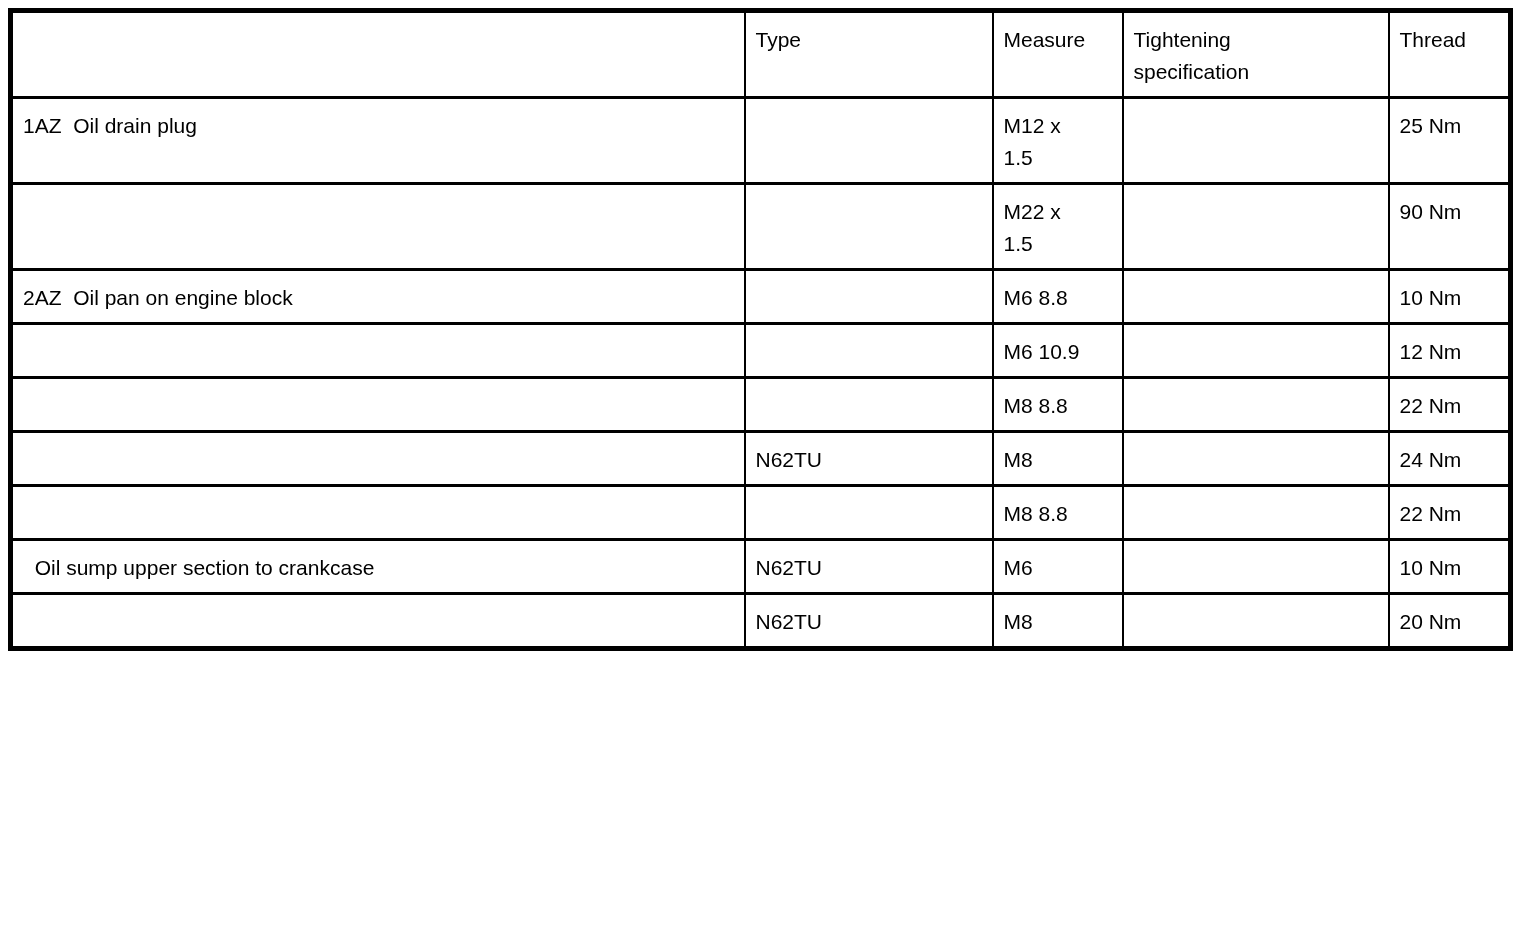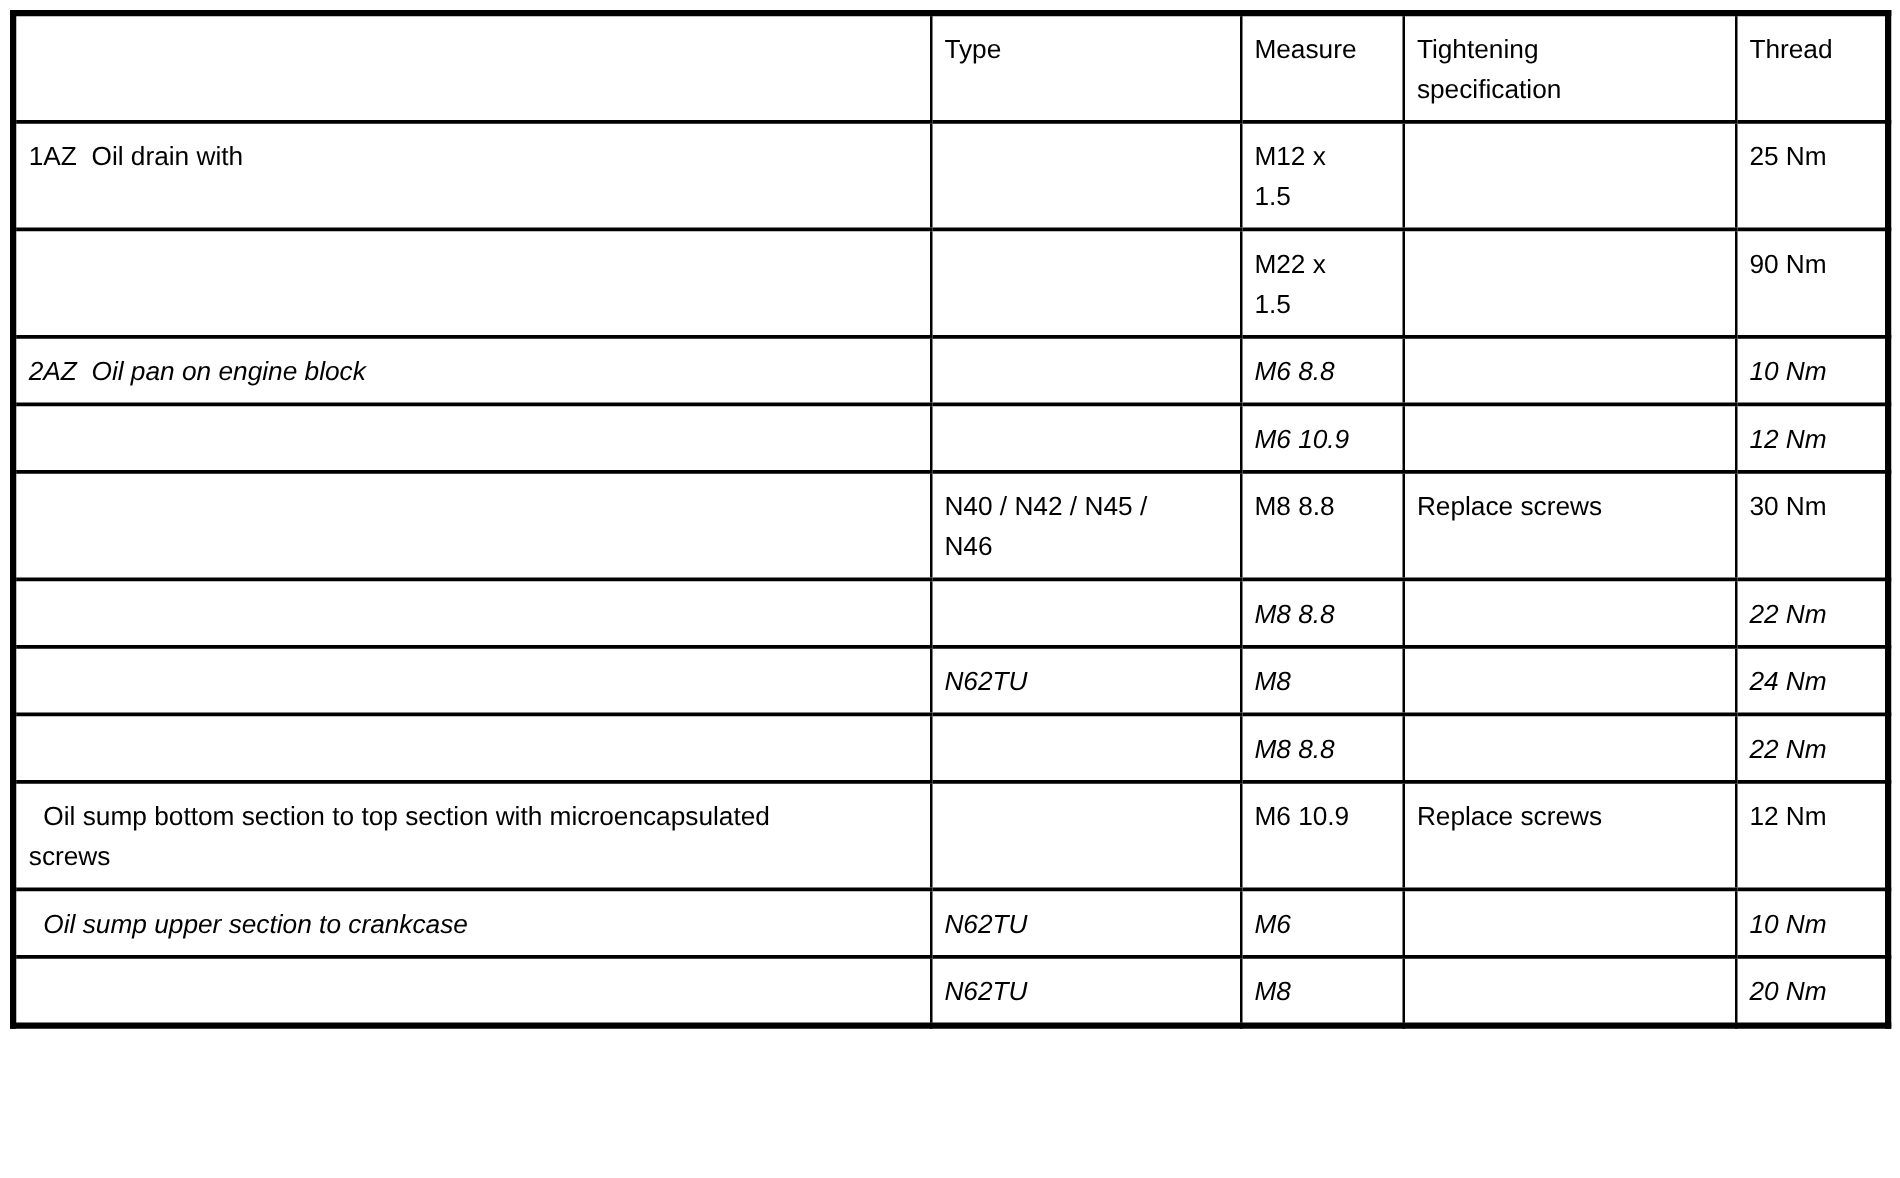--- a/index.html
+++ b/index.html
@@ -34,21 +34,21 @@
     text-align: left;
     font-size: 21px;
     line-height: 32px;
     font-weight: normal;
     padding: 11px 8px 8px 10px;
     white-space: pre-wrap;
     overflow: hidden;
     color: #000000;
   }
   tr.h-tall  { height: 83px; }
-  tr.h-short { height: 53px; font-style: italic; }
+  tr.h-short { height: 53px; }
   col.c-desc  { width: 734px; }
   col.c-type  { width: 248px; }
   col.c-thread{ width: 130px; }
   col.c-tight { width: 266px; }
   col.c-meas  { width: 122px; }
 </style>
 </head>
 <body>
 
 <table class="spec-table">
@@ -64,21 +64,21 @@
       <th></th>
       <th>Type</th>
       <th>Measure</th>
       <th>Tightening
 specification</th>
       <th>Thread</th>
     </tr>
   </thead>
   <tbody>
     <tr class="h-tall">
-      <td>1AZ  Oil drain with</td>
+      <td>1AZ  Oil drain plug</td>
       <td></td>
       <td>M12 x
 1.5</td>
       <td></td>
       <td>25 Nm</td>
     </tr>
     <tr class="h-tall">
       <td></td>
       <td></td>
       <td>M22 x
@@ -93,28 +93,20 @@
       <td></td>
       <td>10 Nm</td>
     </tr>
     <tr class="h-short">
       <td></td>
       <td></td>
       <td>M6 10.9</td>
       <td></td>
       <td>12 Nm</td>
     </tr>
-    <tr class="h-tall">
-      <td></td>
-      <td>N40 / N42 / N45 /
-N46</td>
-      <td>M8 8.8</td>
-      <td>Replace screws</td>
-      <td>30 Nm</td>
-    </tr>
     <tr class="h-short">
       <td></td>
       <td></td>
       <td>M8 8.8</td>
       <td></td>
       <td>22 Nm</td>
     </tr>
     <tr class="h-short">
       <td></td>
       <td>N62TU</td>
@@ -122,28 +114,20 @@
       <td></td>
       <td>24 Nm</td>
     </tr>
     <tr class="h-short">
       <td></td>
       <td></td>
       <td>M8 8.8</td>
       <td></td>
       <td>22 Nm</td>
     </tr>
-    <tr class="h-tall">
-      <td>  Oil sump bottom section to top section with microencapsulated
-screws</td>
-      <td></td>
-      <td>M6 10.9</td>
-      <td>Replace screws</td>
-      <td>12 Nm</td>
-    </tr>
     <tr class="h-short">
       <td>  Oil sump upper section to crankcase</td>
       <td>N62TU</td>
       <td>M6</td>
       <td></td>
       <td>10 Nm</td>
     </tr>
     <tr class="h-short">
       <td></td>
       <td>N62TU</td>

